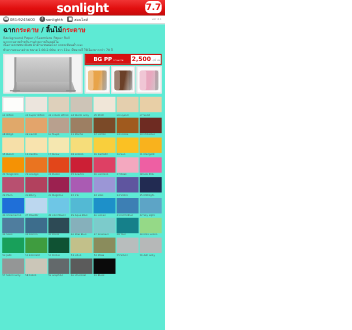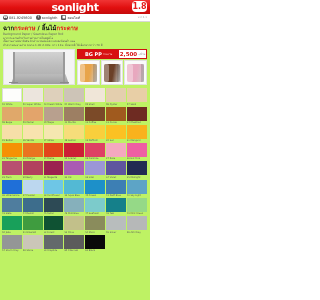--- a/index.html
+++ b/index.html
@@ -2,21 +2,21 @@
 <html><head>
 <meta charset="utf-8">
 <style>
   html,body{margin:0;padding:0;}
   body{
     width:150px;height:300px;overflow:hidden;
     background:#ffffff;
     font-family:"DejaVu Sans","Liberation Sans",sans-serif;
     -webkit-font-smoothing:none;
   }
-  .page{position:relative;width:150px;height:300px;background:#bef264;box-sizing:border-box;}
+  .page{position:relative;width:150px;height:300px;background:#5eead4;box-sizing:border-box;}
 
   
   .hdr{
     position:relative;height:14px;background:#e51b1b;
     display:flex;align-items:center;justify-content:center;
     overflow:hidden;
   }
   .hdr-grad{position:absolute;inset:0;background:linear-gradient(180deg,#f03434 0%,#e10f0f 55%,#c50b0b 100%);}
   .brand{position:relative;display:flex;align-items:baseline;gap:0;}
   .brand span{font-size:11px;font-weight:bold;color:#fff;letter-spacing:-0.4px;line-height:11px;}
@@ -107,21 +107,21 @@
 <body>
 
 <div class="page">
 
   <div class="hdr">
     <div class="hdr-grad"></div>
     <div class="brand">
       <span class="b1">sonlight</span>
     </div>
     <div class="badge">
-      <span>1.8</span>
+      <span>7.7</span>
     </div>
   </div>
 
   <div class="contact">
     <div class="ci">
       <span class="g">☎</span>
       <span class="t">081-9245600</span>
     </div>
     <div class="ci">
       <span class="g">f</span>

